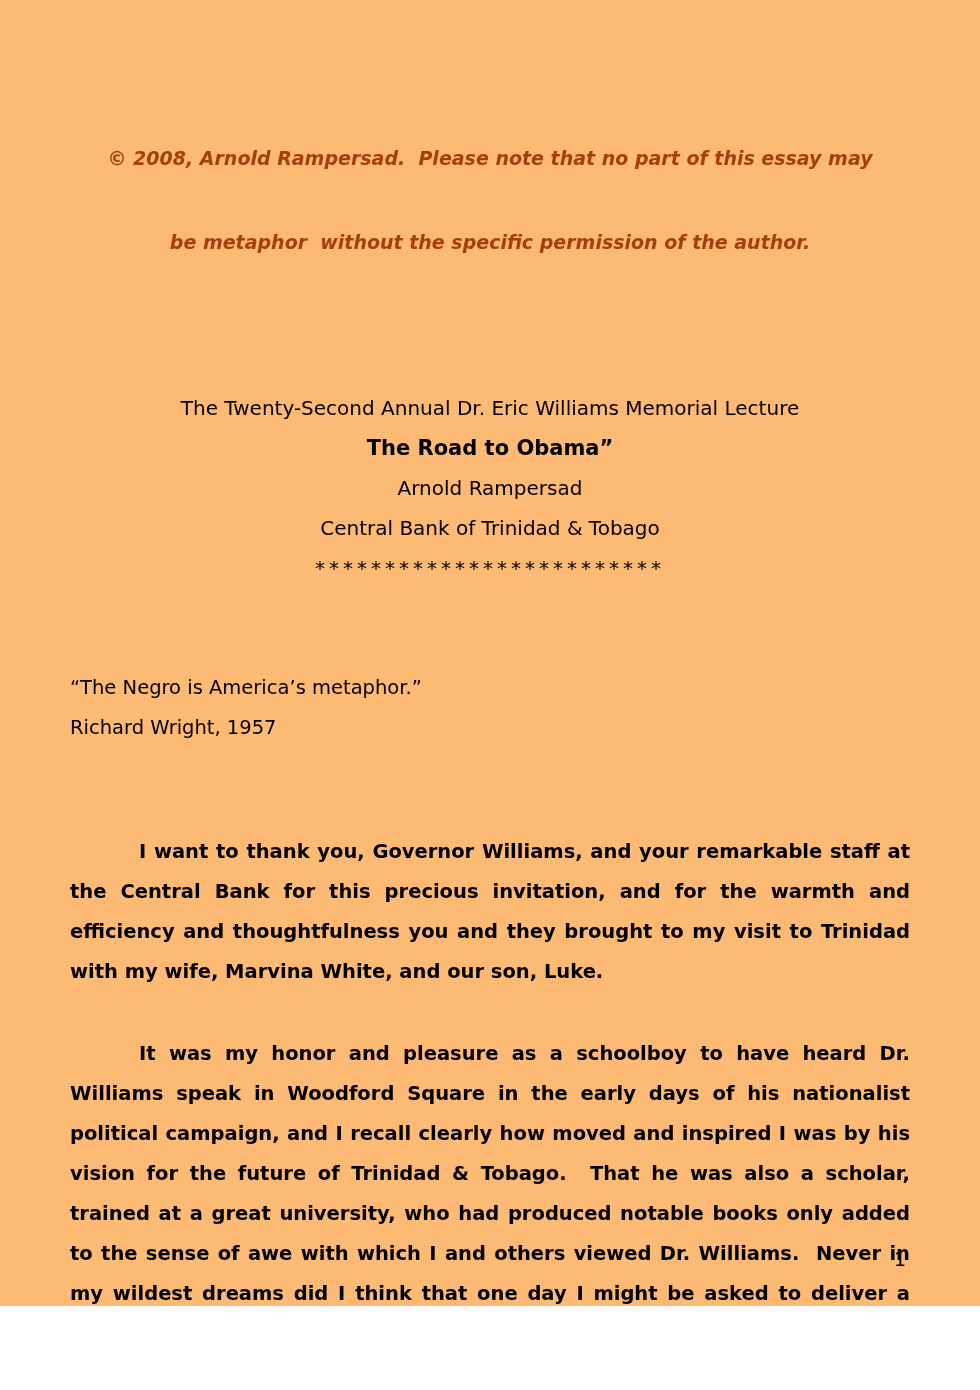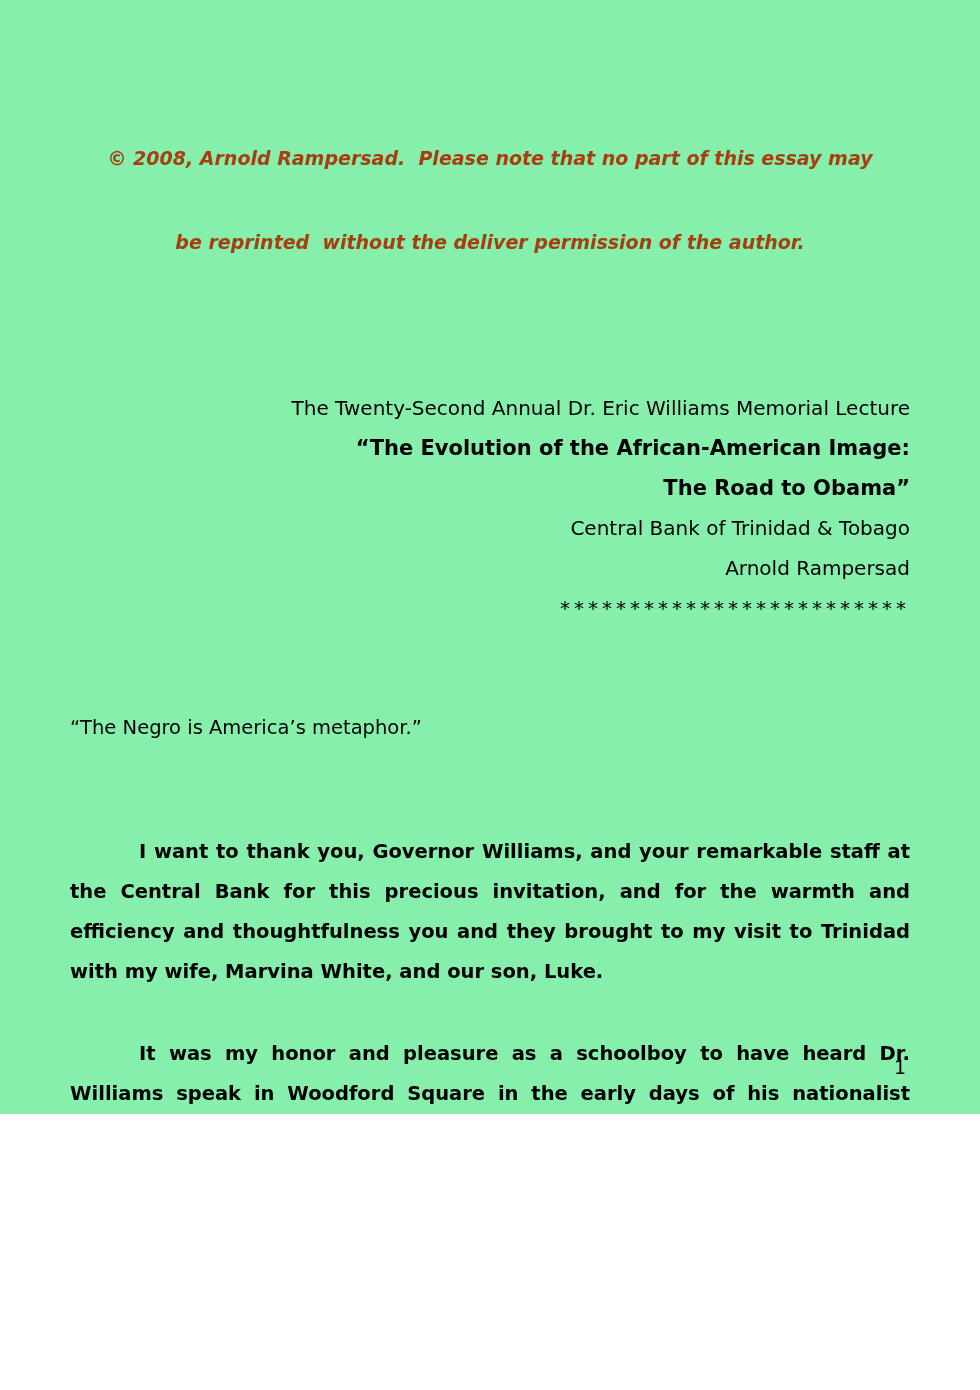--- a/index.html
+++ b/index.html
@@ -3,40 +3,40 @@
 <meta charset="utf-8">
 <style>
   html, body {
     margin: 0;
     padding: 0;
     background: #ffffff;
   }
   .page {
     position: relative;
     width: 980px;
-    height: 1114px;
+    height: 1306px;
     margin: 0 auto;
-    background: #86efac;
+    background: #fdba74;
     box-sizing: border-box;
     padding: 88px 70px 0 70px;
     font-family: "DejaVu Sans", sans-serif;
     color: #000000;
     overflow: hidden;
   }
   .copyright {
     text-align: center;
     font-weight: bold;
     font-style: italic;
     font-size: 19px;
     line-height: 28px;
     white-space: pre-wrap;
   }
   .title-block {
     margin-top: 76px;
-    text-align: right;
+    text-align: center;
     font-size: 20px;
     line-height: 40px;
   }
   .title-line-bold {
     font-weight: bold;
     font-size: 21px;
   }
   .separator-line {
     font-size: 20px;
     letter-spacing: 4px;
@@ -68,34 +68,34 @@
     line-height: 22px;
   }
 </style>
 </head>
 <body>
 
 <div class="page">
 
   <div class="copyright" style="color: rgb(166, 62, 16);">
     <div>© 2008, Arnold Rampersad.  Please note that no part of this essay may</div>
-    <div>be reprinted  without the deliver permission of the author.</div>
+    <div>be metaphor  without the specific permission of the author.</div>
   </div>
 
   <div class="title-block">
     <div>The Twenty-Second Annual Dr. Eric Williams Memorial Lecture</div>
-    <div class="title-line-bold">“The Evolution of the African-American Image:</div>
     <div class="title-line-bold">The Road to Obama”</div>
+    <div>Arnold Rampersad</div>
     <div>Central Bank of Trinidad &amp; Tobago</div>
-    <div>Arnold Rampersad</div>
     <div class="separator-line">*************************</div>
   </div>
 
   <div class="epigraph">
     <div>“The Negro is America’s metaphor.”</div>
+    <div>Richard Wright, 1957</div>
   </div>
 
   <div class="body-text">
     <p>I want to thank you, Governor Williams, and your remarkable staff at the Central Bank for this precious invitation, and for the warmth and efficiency and thoughtfulness you and they brought to my visit to Trinidad with my wife, Marvina White, and our son, Luke.</p>
     <p>It was my honor and pleasure as a schoolboy to have heard Dr. Williams speak in Woodford Square in the early days of his nationalist political campaign, and I recall clearly how moved and inspired I was by his vision for the future of Trinidad &amp; Tobago.  That he was also a scholar, trained at a great university, who had produced notable books only added to the sense of awe with which I and others viewed Dr. Williams.  Never in my wildest dreams did I think that one day I might be asked to deliver a lecture dedicated to his memory.</p>
   </div>
 
   <div class="page-number">1</div>
 
 </div>

